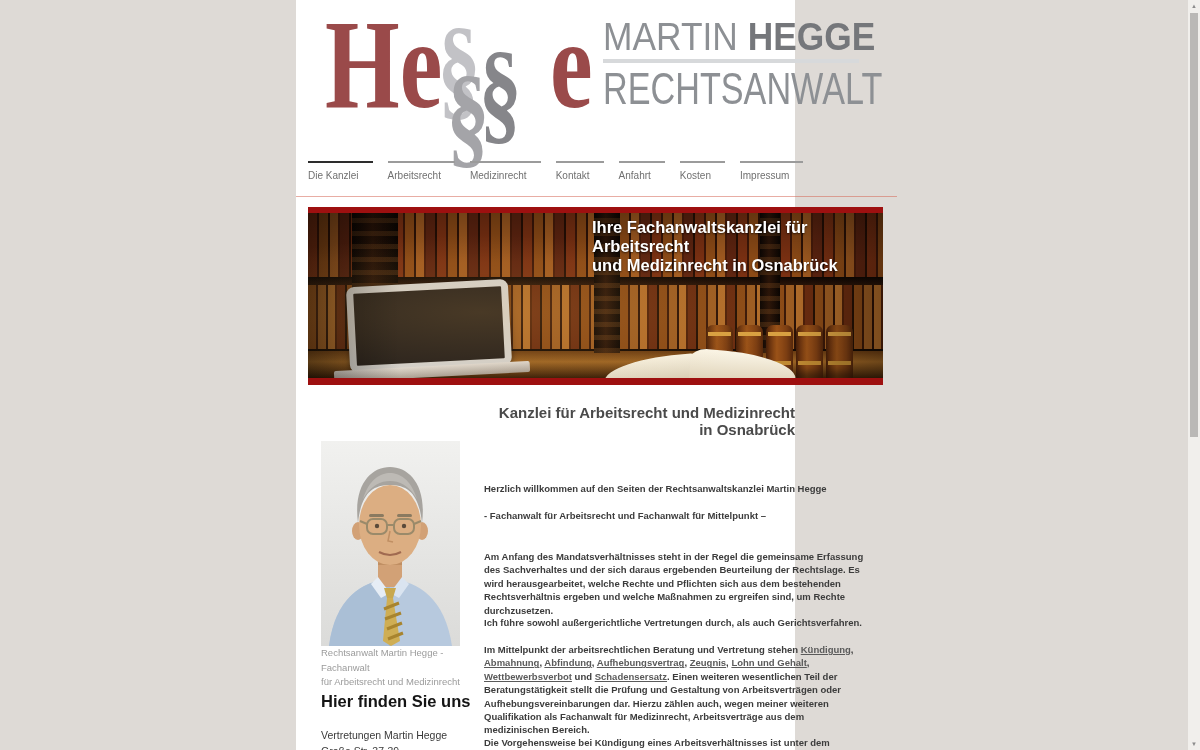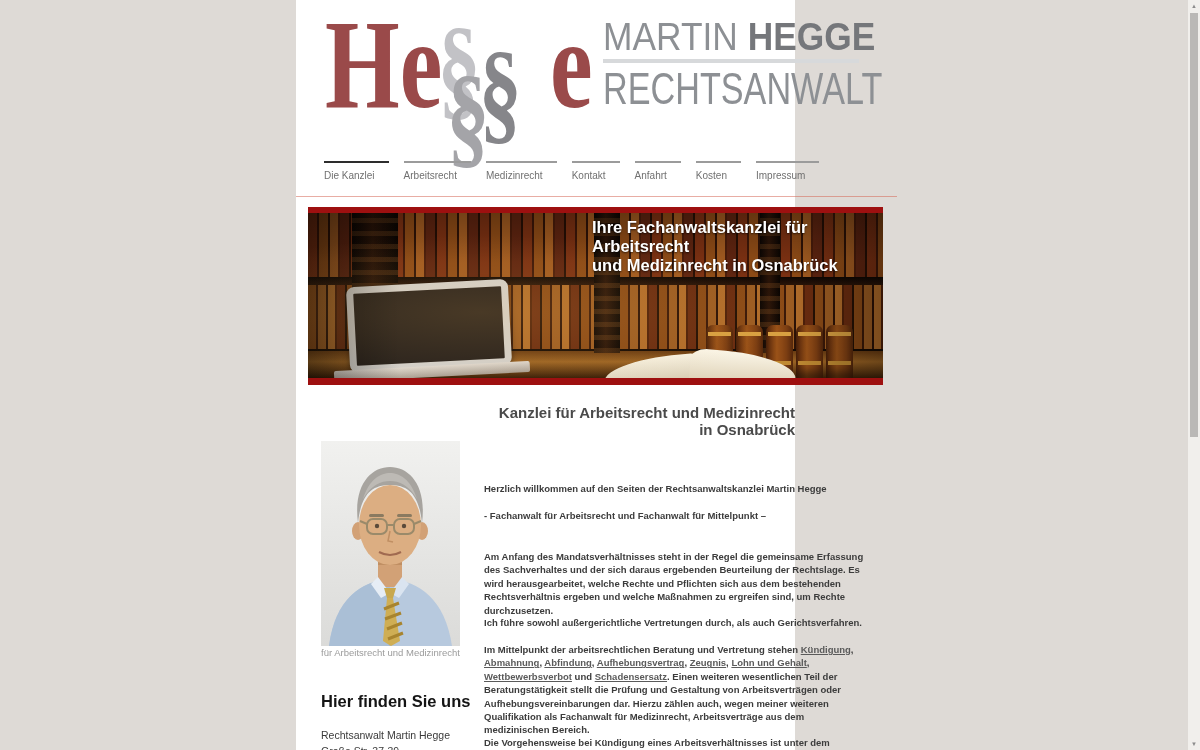--- a/index.html
+++ b/index.html
@@ -23,21 +23,21 @@
                transform:scaleX(0.93); transform-origin:left top; }
   .logo-name b { color:#75777b; }
   .logo-rule { position:absolute; left:307px; top:59px; width:256px; height:4px; background:#d7d9db; }
   .logo-prof { position:absolute; left:307px; top:66px; font-size:45px; line-height:1;
                color:#8d9094; white-space:nowrap; transform:scaleX(0.76); transform-origin:left top; }
 
   
   .nav { position:absolute; left:12px; top:161px; display:flex; }
   .nav-item { border-top:2px solid #9b9b9b; padding:7px 14px 0 0; margin-right:15px;
               font-size:10px; color:#707070; cursor:pointer; white-space:nowrap; }
-  .nav-item.active { border-top-color:#2d2d2d;margin-left:16px; }
+  .nav-item.active { border-top-color:#2d2d2d; }
   .nav-rule { position:absolute; left:0; top:196px; width:601px; height:1px; background:#d56a5a; opacity:.55; }
 
   
   .hero { position:absolute; left:12px; top:207px; width:575px; }
   .hero-bar { height:6px; background:#9e1010; }
   .hero-bar.bottom { height:7px; }
   .hero-photo { position:relative; height:165px; overflow:hidden; background:#0c4a6e; }
   .hp { position:absolute; }
   .row-a { left:0; top:0; width:575px; height:64px;
     background:repeating-linear-gradient(90deg,#7a3012 0 9px,#3c1608 9px 11px,#8c4a16 11px 20px,#2e1206 20px 22px,#a05a20 22px 30px,#4a1c0a 30px 32px,#5e2410 32px 41px,#250e04 41px 43px); }
@@ -189,25 +189,26 @@
         <line x1="66" y1="84" x2="73" y2="84" stroke="#9a8a6a" stroke-width="2"></line>
         <line x1="46" y1="83" x2="39" y2="80" stroke="#9a8a6a" stroke-width="2"></line>
         <line x1="93" y1="83" x2="100" y2="80" stroke="#9a8a6a" stroke-width="2"></line>
         <circle cx="56" cy="85" r="2.2" fill="#5a4a3a"></circle>
         <circle cx="83" cy="85" r="2.2" fill="#5a4a3a"></circle>
         <path d="M69 90 L67 100 L72 101" stroke="#c08f63" stroke-width="1.5" fill="none"></path>
         <path d="M58 111 Q69 117 80 111" stroke="#a06a50" stroke-width="2" fill="none"></path>
       </svg>
     </div>
     <div class="caption">
+      <div>Rechtsanwalt Martin Hegge - Fachanwalt</div>
       <div>für Arbeitsrecht und Medizinrecht</div>
     </div>
     <h2 class="find-us">Hier finden Sie uns</h2>
     <div class="address">
-      <div>Rechtsanwalt Martin Hegge</div>
+      <div>Vertretungen Martin Hegge</div>
       <div>Große Str. 37-39</div>
     </div>
 
     <p class="para p1">Herzlich willkommen auf den Seiten der Rechtsanwaltskanzlei Martin Hegge</p>
     <p class="para p2">- Fachanwalt für Arbeitsrecht und Fachanwalt für Mittelpunkt –</p>
     <p class="para p3">Am Anfang des Mandatsverhältnisses steht in der Regel die gemeinsame Erfassung des Sachverhaltes und der sich daraus ergebenden Beurteilung der Rechtslage. Es wird herausgearbeitet, welche Rechte und Pflichten sich aus dem bestehenden Rechtsverhältnis ergeben und welche Maßnahmen zu ergreifen sind, um Rechte durchzusetzen.</p>
     <p class="para p4">Ich führe sowohl außergerichtliche Vertretungen durch, als auch Gerichtsverfahren.</p>
     <p class="para p5"><span>Im Mittelpunkt der arbeitsrechtlichen Beratung und Vertretung stehen </span><a class="inline-link">Kündigung</a><span>, </span><a class="inline-link">Abmahnung</a><span>, </span><a class="inline-link">Abfindung</a><span>, </span><a class="inline-link">Aufhebungsvertrag</a><span>, </span><a class="inline-link">Zeugnis</a><span>, </span><a class="inline-link">Lohn und Gehalt</a><span>, </span><a class="inline-link">Wettbewerbsverbot</a><span> und </span><a class="inline-link">Schadensersatz</a><span>. Einen weiteren wesentlichen Teil der Beratungstätigkeit stellt die Prüfung und Gestaltung von Arbeitsverträgen oder Aufhebungsvereinbarungen dar. Hierzu zählen auch, wegen meiner weiteren Qualifikation als Fachanwalt für Medizinrecht, Arbeitsverträge aus dem medizinischen Bereich.</span></p>
     <p class="para p6">Die Vorgehensweise bei Kündigung eines Arbeitsverhältnisses ist unter dem Stichwort:</p>
 

